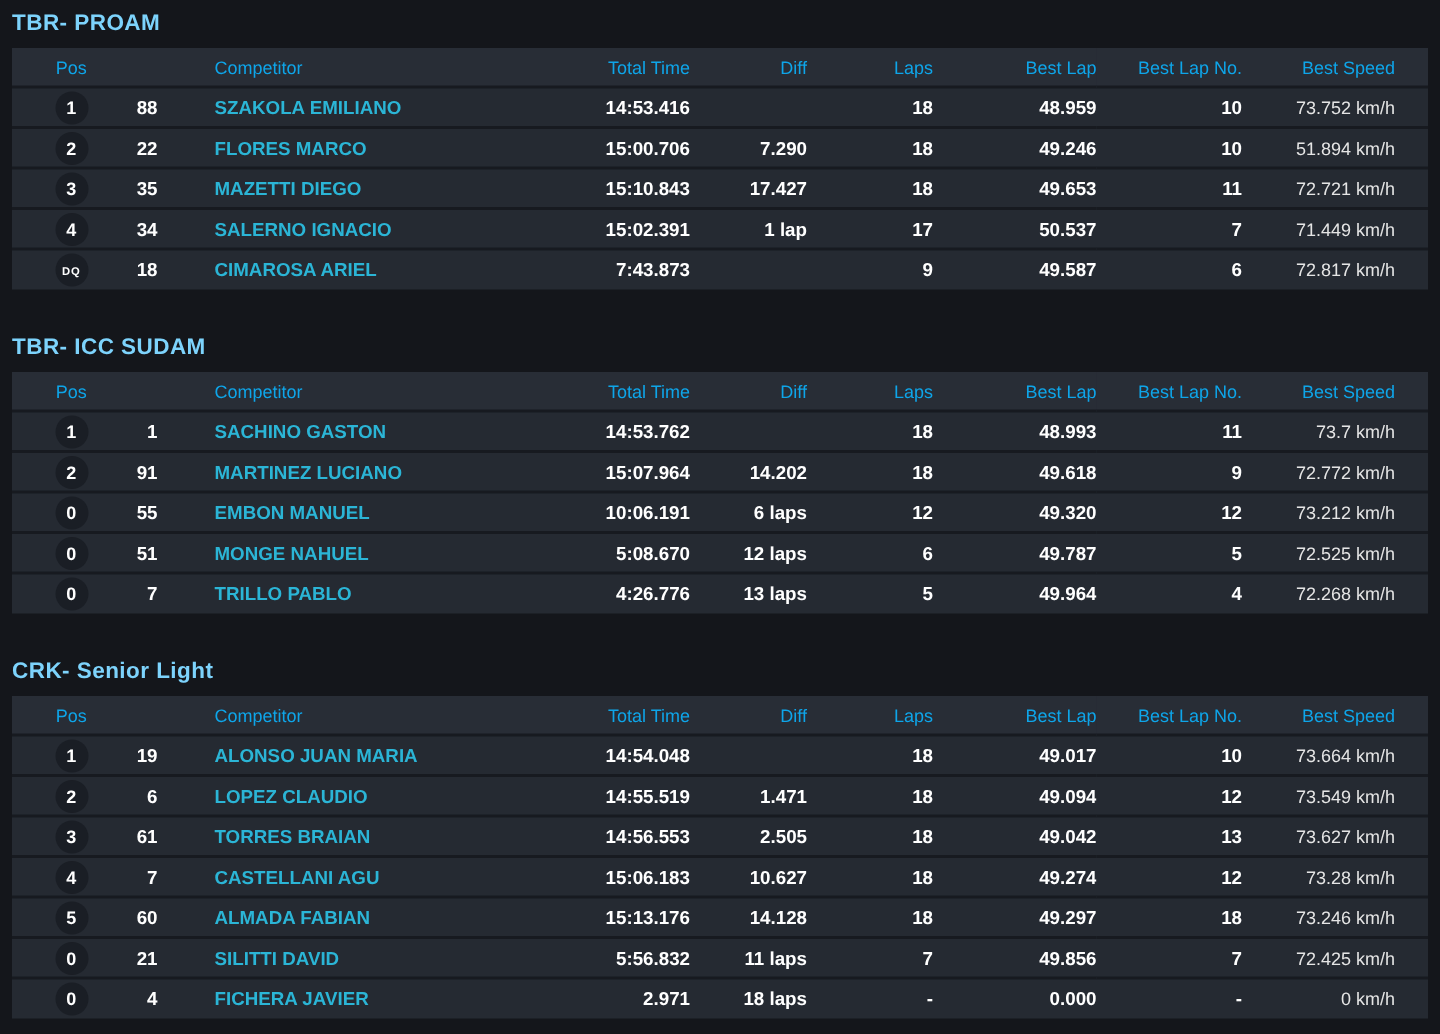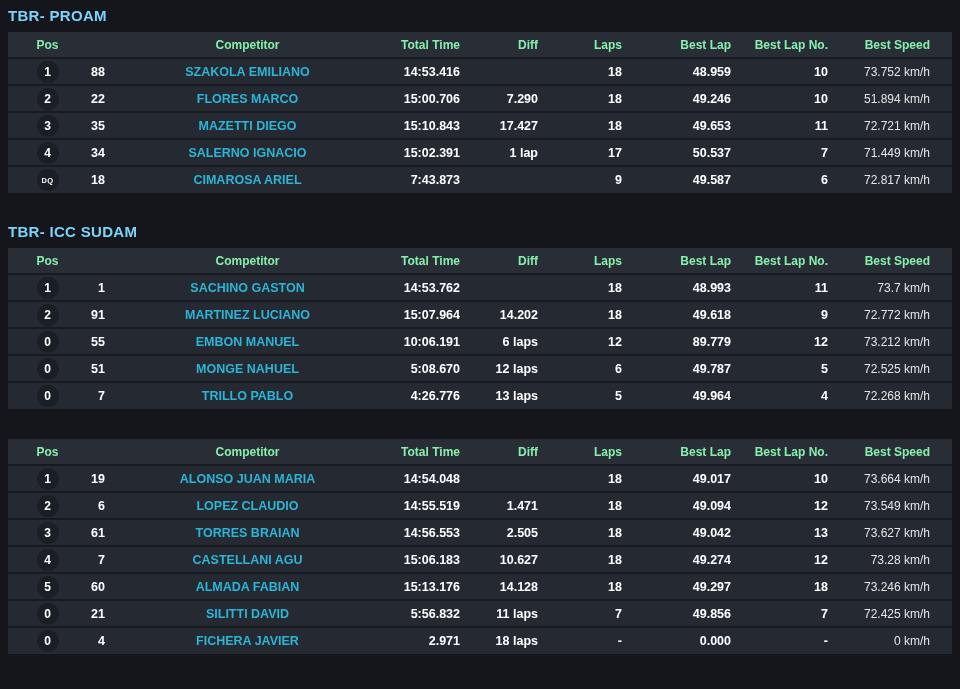--- a/index.html
+++ b/index.html
@@ -29,37 +29,37 @@
   col.c-num      { width: 40px; }
   col.c-name     { width: 240px; }
   col.c-total    { width: 108px; }
   col.c-diff     { width: 78px; }
   col.c-laps     { width: 84px; }
   col.c-bestlap  { width: 109px; }
   col.c-bestlapno{ width: 97px; }
   col.c-speed    { width: 124px; }
   thead th {
     background: #282d36;
-    color: #86efac;
+    color: #0ea5e9;
     font-size: 12px;
-    font-weight: bold;
+    font-weight: normal;
     height: 26px;
     white-space: nowrap;
   }
   tbody td {
     height: 27px;
     border-top: 2px solid #171a20;
     color: #ffffff;
     font-size: 12.5px;
     font-weight: bold;
     white-space: nowrap;
     overflow: hidden;
   }
   .al-c { text-align: center; padding-left: 15px; }
-  .al-l { text-align: center;  padding-left: 31px; }
+  .al-l { text-align: left;  padding-left: 31px; }
   .al-r { text-align: right; }
   td.cell-num, th.cell-num { padding-right: 7px; }
   td.cell-name { color: #2bb5d6; cursor: pointer; }
   td.cell-speed, th.cell-speed { padding-right: 22px; }
   td.cell-speed { color: #e5e5e5; font-weight: normal; font-size: 12px; }
   .badge {
     display: inline-flex;
     width: 22px; height: 22px;
     border-radius: 50%;
     background: #1a1e25;
@@ -235,21 +235,21 @@
 
   <tr>
     <td class="al-c cell-pos">
       <span class="badge">0</span>
     </td>
     <td class="al-r cell-num">55</td>
     <td class="al-l cell-name">EMBON MANUEL</td>
     <td class="al-r cell-total">10:06.191</td>
     <td class="al-r cell-diff">6 laps</td>
     <td class="al-r cell-laps">12</td>
-    <td class="al-r cell-bestlap">89.779</td>
+    <td class="al-r cell-bestlap">49.320</td>
     <td class="al-r cell-bestlapno">12</td>
     <td class="al-r cell-speed">73.212 km/h</td>
   </tr>
 
   <tr>
     <td class="al-c cell-pos">
       <span class="badge">0</span>
     </td>
     <td class="al-r cell-num">51</td>
     <td class="al-l cell-name">MONGE NAHUEL</td>
@@ -272,20 +272,21 @@
     <td class="al-r cell-laps">5</td>
     <td class="al-r cell-bestlap">49.964</td>
     <td class="al-r cell-bestlapno">4</td>
     <td class="al-r cell-speed">72.268 km/h</td>
   </tr>
 </tbody>
     </table>
   </div>
 
   <div class="section">
+    <div class="section-title">CRK- Senior Light</div>
     <table class="results">
       <colgroup>
         <col class="c-pos">
           <col class="c-num">
           <col class="c-name">
           <col class="c-total">
         <col class="c-diff">
           <col class="c-laps">
           <col class="c-bestlap">
           <col class="c-bestlapno">

